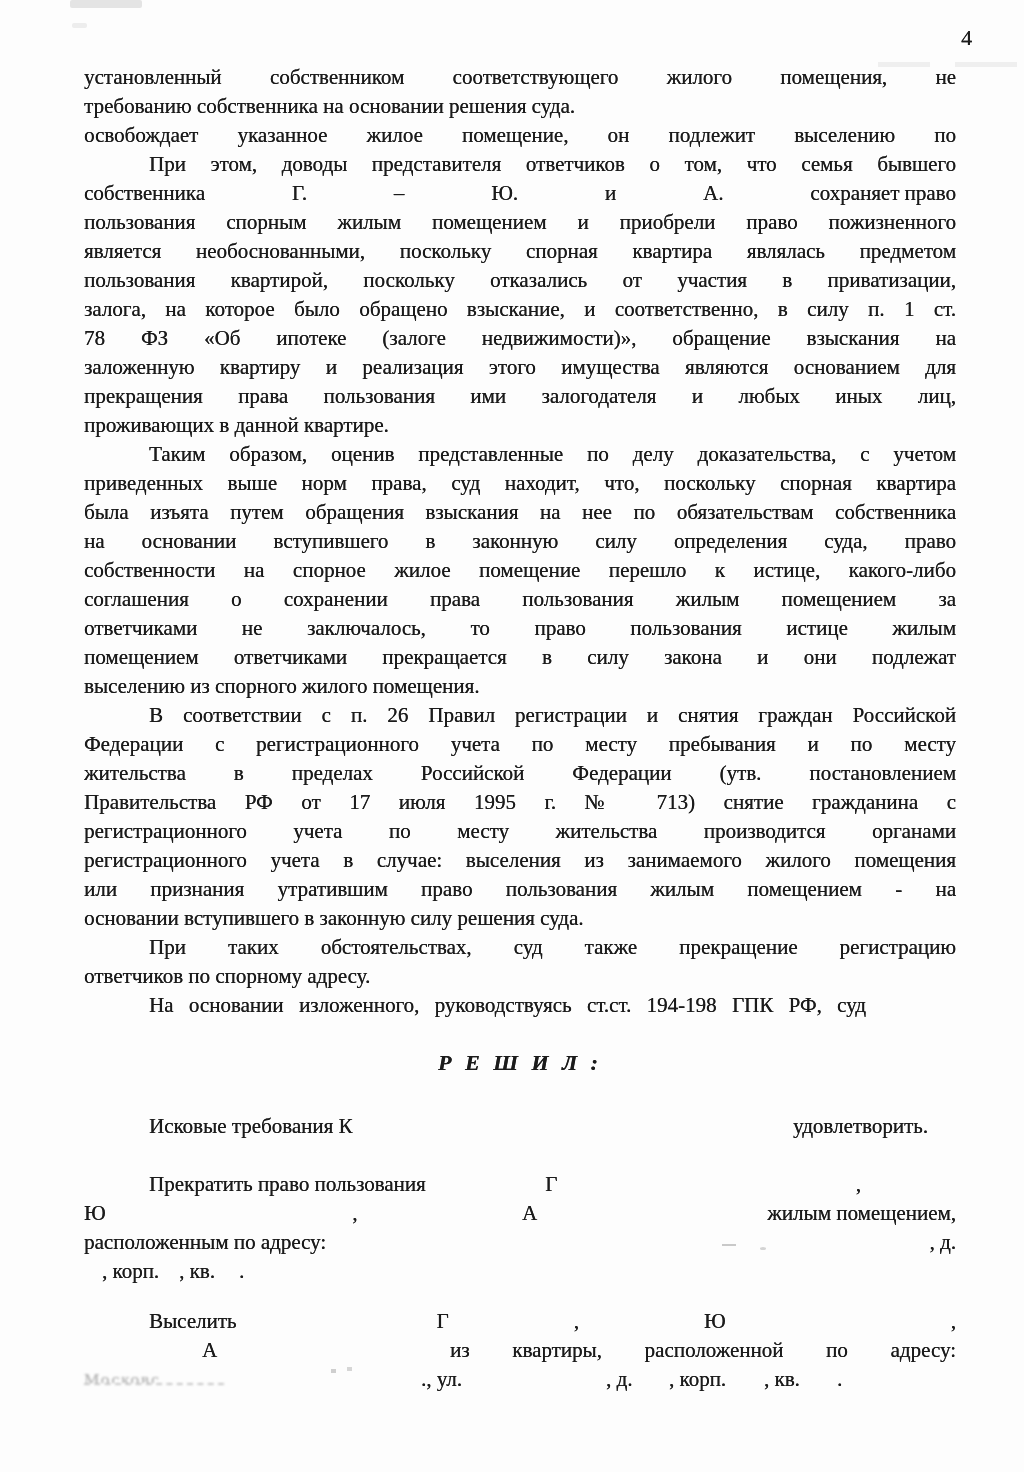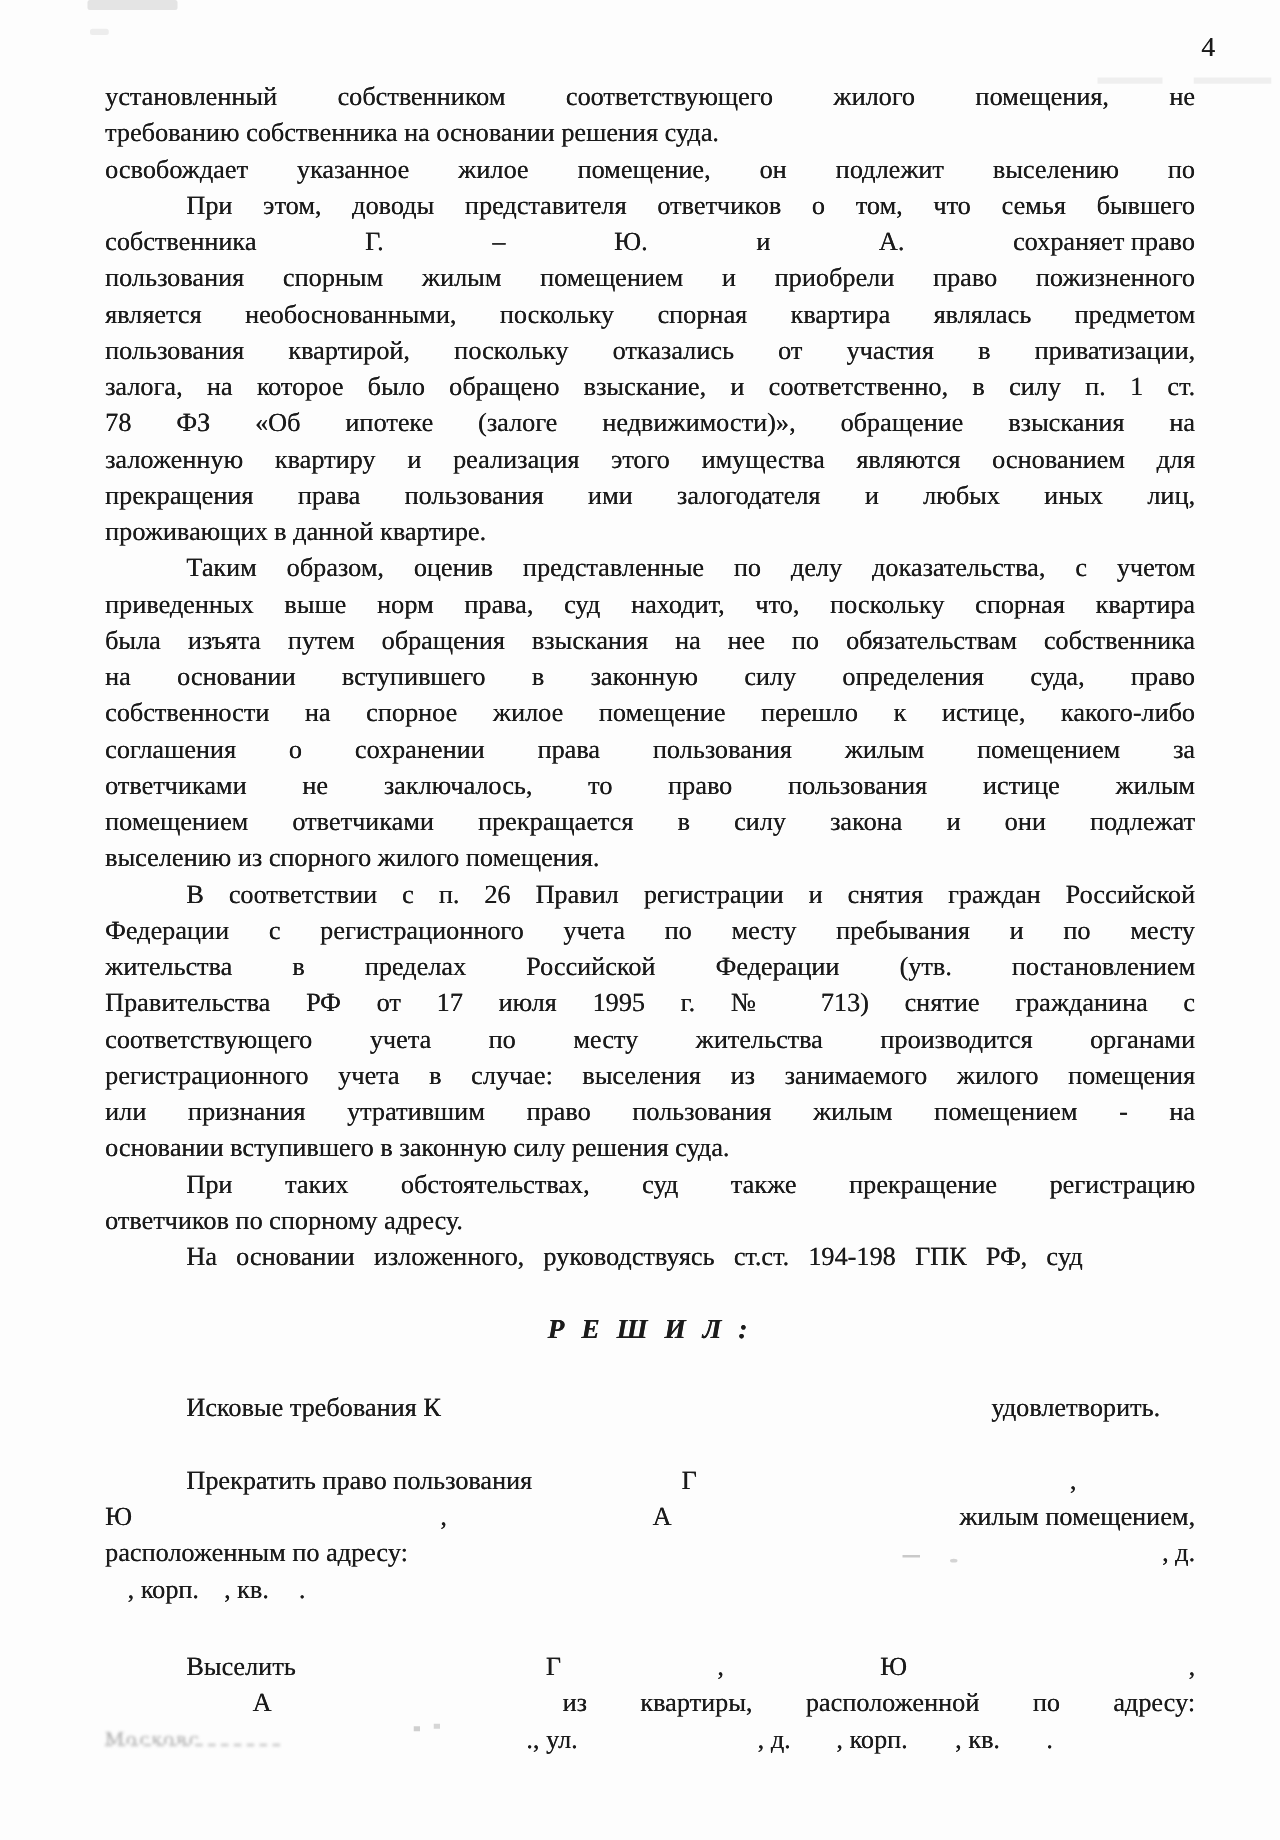--- a/index.html
+++ b/index.html
@@ -19,21 +19,21 @@
   .indsp{width:65px;flex:none;}
   .jwide{display:inline-block;width:506px;text-align:justify;text-align-last:justify;}
   .posline{position:relative;height:29px;line-height:29px;}
   .posline .seg{position:absolute;top:0;white-space:pre;}
   
   .heading{margin:28px 0 34px 0;height:30px;line-height:30px;text-align:center;
     font-weight:bold;font-size:22px;letter-spacing:4px;font-style:italic;}
   
   .claims{margin-bottom:29px;padding-right:28px;}
   .terminate-l1{padding-right:95px;justify-content:space-between;}
-  .evict-block{margin-top:33px;}
+  .evict-block{margin-top:21px;}
   .line4-left{text-align:left;text-align-last:left;}
   .line4-left span{white-space:pre;}
   .gap20{display:inline-block;width:20px;}
   .gap24{display:inline-block;width:24px;}
   .indent18{display:inline-block;width:18px;}
   
   .artifact{position:absolute;pointer-events:none;}
   .a-top1{left:70px;top:0;width:72px;height:8px;background:#e4e4e4;border-radius:2px;}
   .a-top2{left:72px;top:23px;width:15px;height:5px;background:#ededed;border-radius:2px;}
   .a-right1{left:878px;top:62px;width:52px;height:5px;background:#efefef;}
@@ -101,21 +101,21 @@
       <div class="ln">ответчиками не заключалось, то право пользования истице жилым</div>
       <div class="ln">помещением ответчиками прекращается в силу закона и они подлежат</div>
       <div class="ln end">выселению из спорного жилого помещения.</div>
     </div>
 
     <div>
       <div class="ln ind">В соответствии с п. 26 Правил регистрации и снятия граждан Российской</div>
       <div class="ln">Федерации с регистрационного учета по месту пребывания и по месту</div>
       <div class="ln">жительства в пределах Российской Федерации (утв. постановлением</div>
       <div class="ln">Правительства РФ от 17 июля 1995 г. № 713) снятие гражданина с</div>
-      <div class="ln">соответствующего учета по месту жительства производится органами</div>
+      <div class="ln">регистрационного учета по месту жительства производится органами</div>
       <div class="ln">регистрационного учета в случае: выселения из занимаемого жилого помещения</div>
       <div class="ln">или признания утратившим право пользования жилым помещением - на</div>
       <div class="ln end">основании вступившего в законную силу решения суда.</div>
     </div>
 
     <div>
       <div class="ln ind">При таких обстоятельствах, суд также прекращение регистрацию</div>
       <div class="ln end">ответчиков по спорному адресу.</div>
     </div>
 

